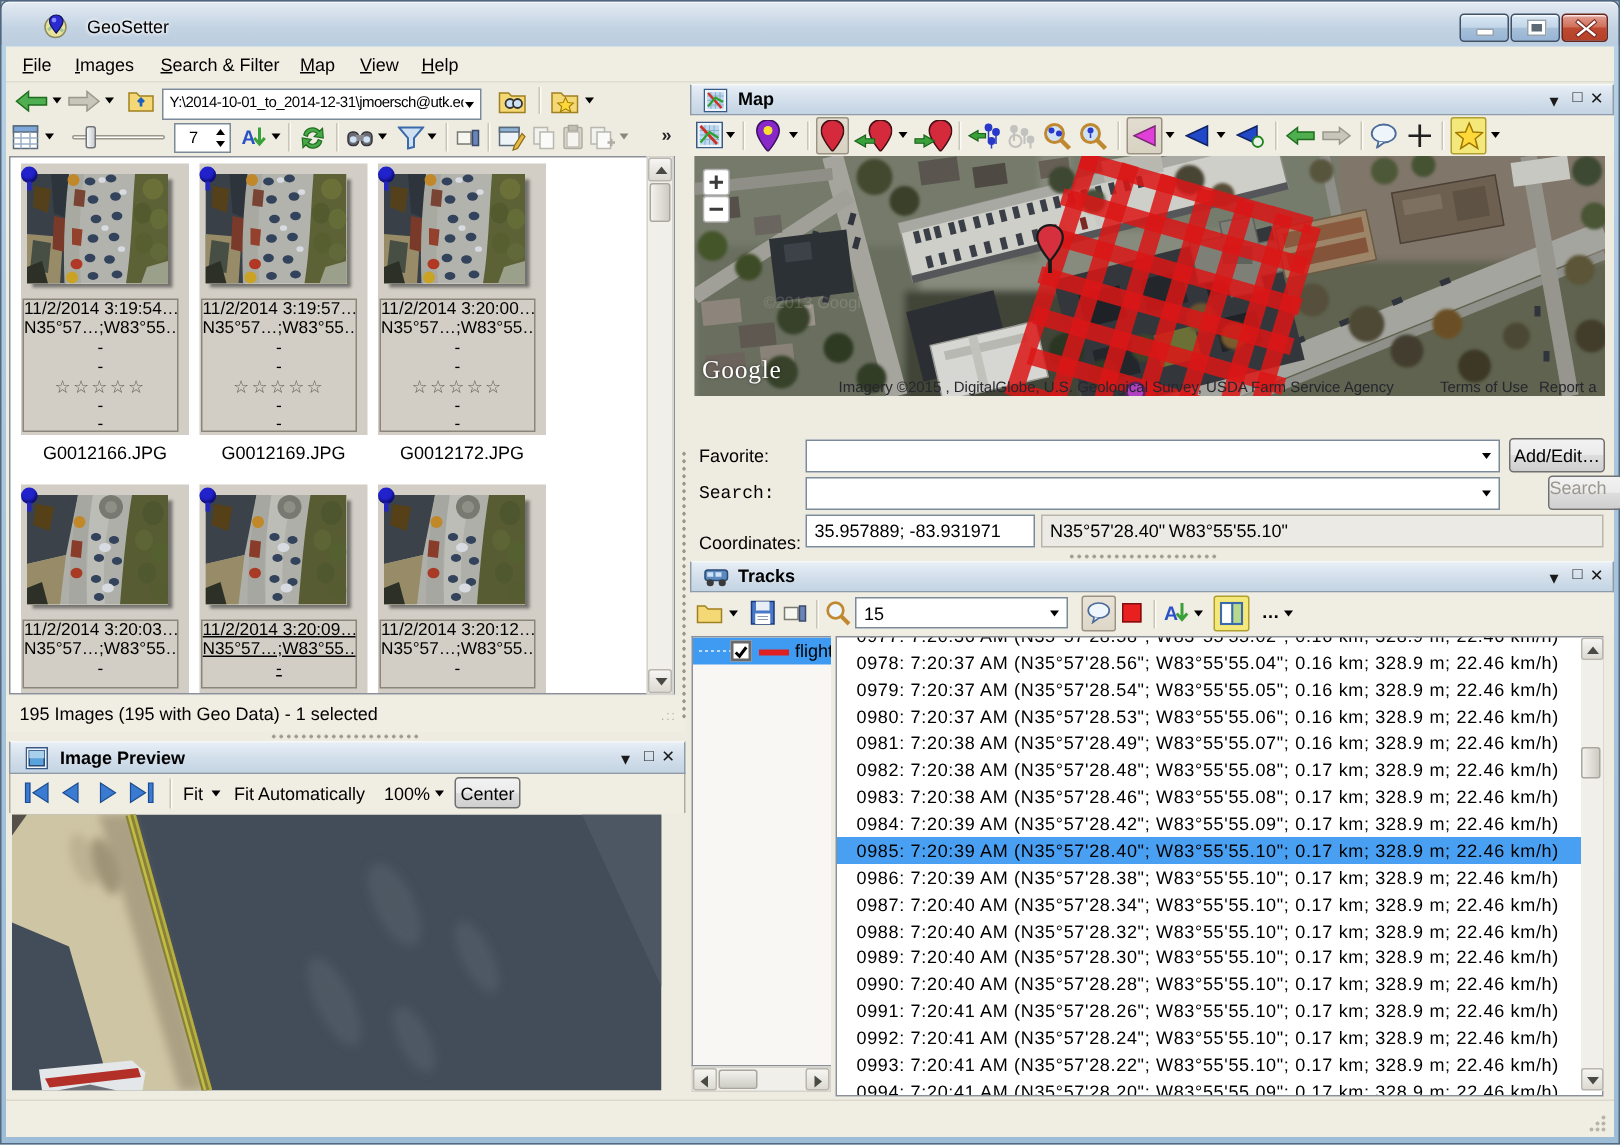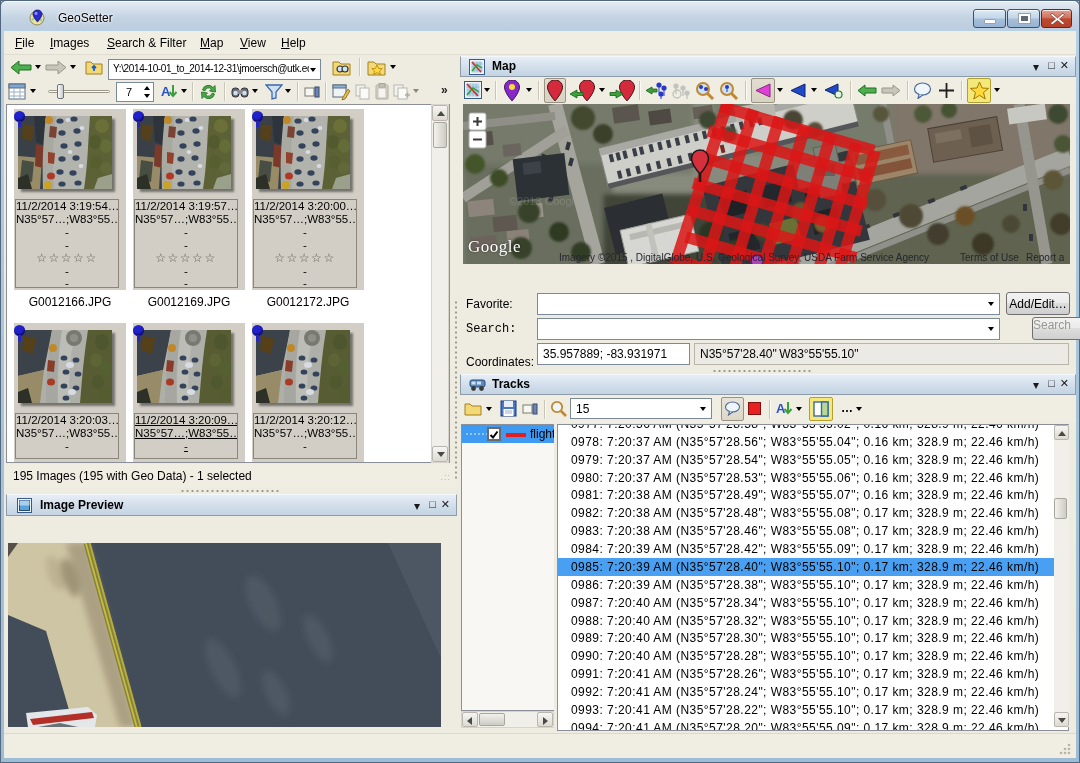--- a/index.html
+++ b/index.html
@@ -387,20 +387,37 @@
       <svg class="abs" style="left:10px;top:3px" width="15" height="15" viewBox="0 0 15 15">
         <rect x="0.5" y="0.5" width="14" height="14" fill="#eef4fa" stroke="#3a5a86"></rect>
         <rect x="2.5" y="2.5" width="10" height="10" fill="#5aa2dc" stroke="#2a4a76"></rect>
         <rect x="2.5" y="2.5" width="10" height="5" fill="#a8d0ec"></rect>
       </svg>
       <span class="ptitle abs" style="left:33px;top:3px;">Image Preview</span>
       <span class="pbt abs" style="right:36px;top:4px;">▾</span>
       <span class="pbt abs" style="right:20px;top:3px;font-size:11px;">□</span>
       <span class="pbt abs" style="right:6px;top:3px;font-size:11px;">✕</span>
     </div>
+    <div class="abs" style="left:2px;top:461px;width:451px;height:26px;background:#f0ede2;border-left:1px solid #b0aca0;border-right:1px solid #b0aca0;">
+      <svg class="abs" style="left:8px;top:5px" width="92" height="15" viewBox="0 0 92 15">
+        <g fill="#3a7ad0" stroke="#1a4a90" stroke-width="0.8">
+          <path d="M2,1 L5,1 L5,14 L2,14 Z M7,7.5 L17,1 L17,14 Z"></path>
+          <path d="M27,7.5 L37,1 L37,14 Z"></path>
+          <path d="M52,1 L62,7.5 L52,14 Z"></path>
+          <path d="M72,1 L82,7.5 L72,14 Z M84,1 L87,1 L87,14 L84,14 Z"></path>
+        </g>
+      </svg>
+      <div class="sep abs" style="left:106px;top:3px;height:20px;"></div>
+      <span class="abs" style="left:115px;top:6px;">Fit</span>
+      <span class="dd" style="position:absolute;left:134px;top:11px;"></span>
+      <span class="abs" style="left:149px;top:6px;">Fit Automatically</span>
+      <span class="abs" style="left:249px;top:6px;">100%</span>
+      <span class="dd" style="position:absolute;left:283px;top:11px;"></span>
+      <span class="abs btn7" style="left:296px;top:2px;width:44px;height:21px;text-align:center;padding-top:3px;">Center</span>
+    </div>
 
     <svg class="abs" style="left:4px;top:488px;" width="433" height="184" viewBox="0 0 433 184">
       <defs>
           <filter id="pblur">
             <feGaussianBlur stdDeviation="3"></feGaussianBlur>
           </filter>
         </defs>
       <rect width="433" height="184" fill="#434d59"></rect>
       <path d="M380,0 L433,0 L433,115 Z" fill="#4d5763"></path>
       <g filter="url(#pblur)" fill="#4e5863">

